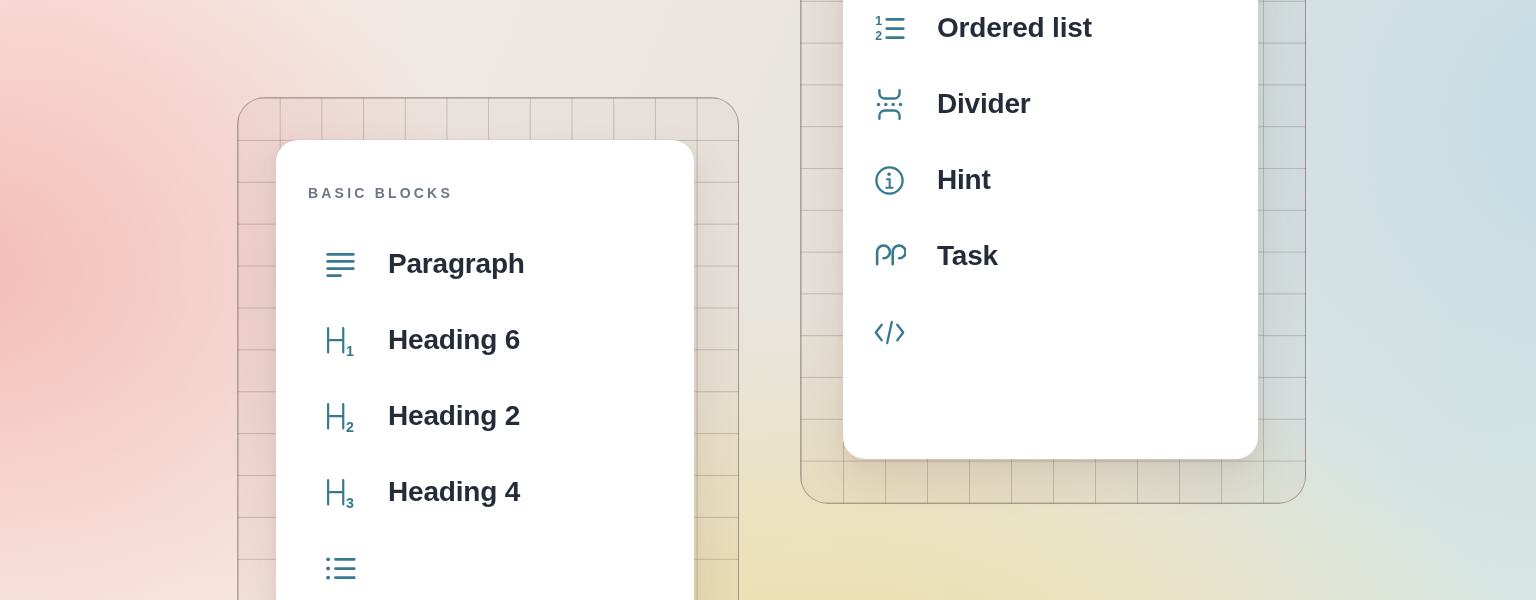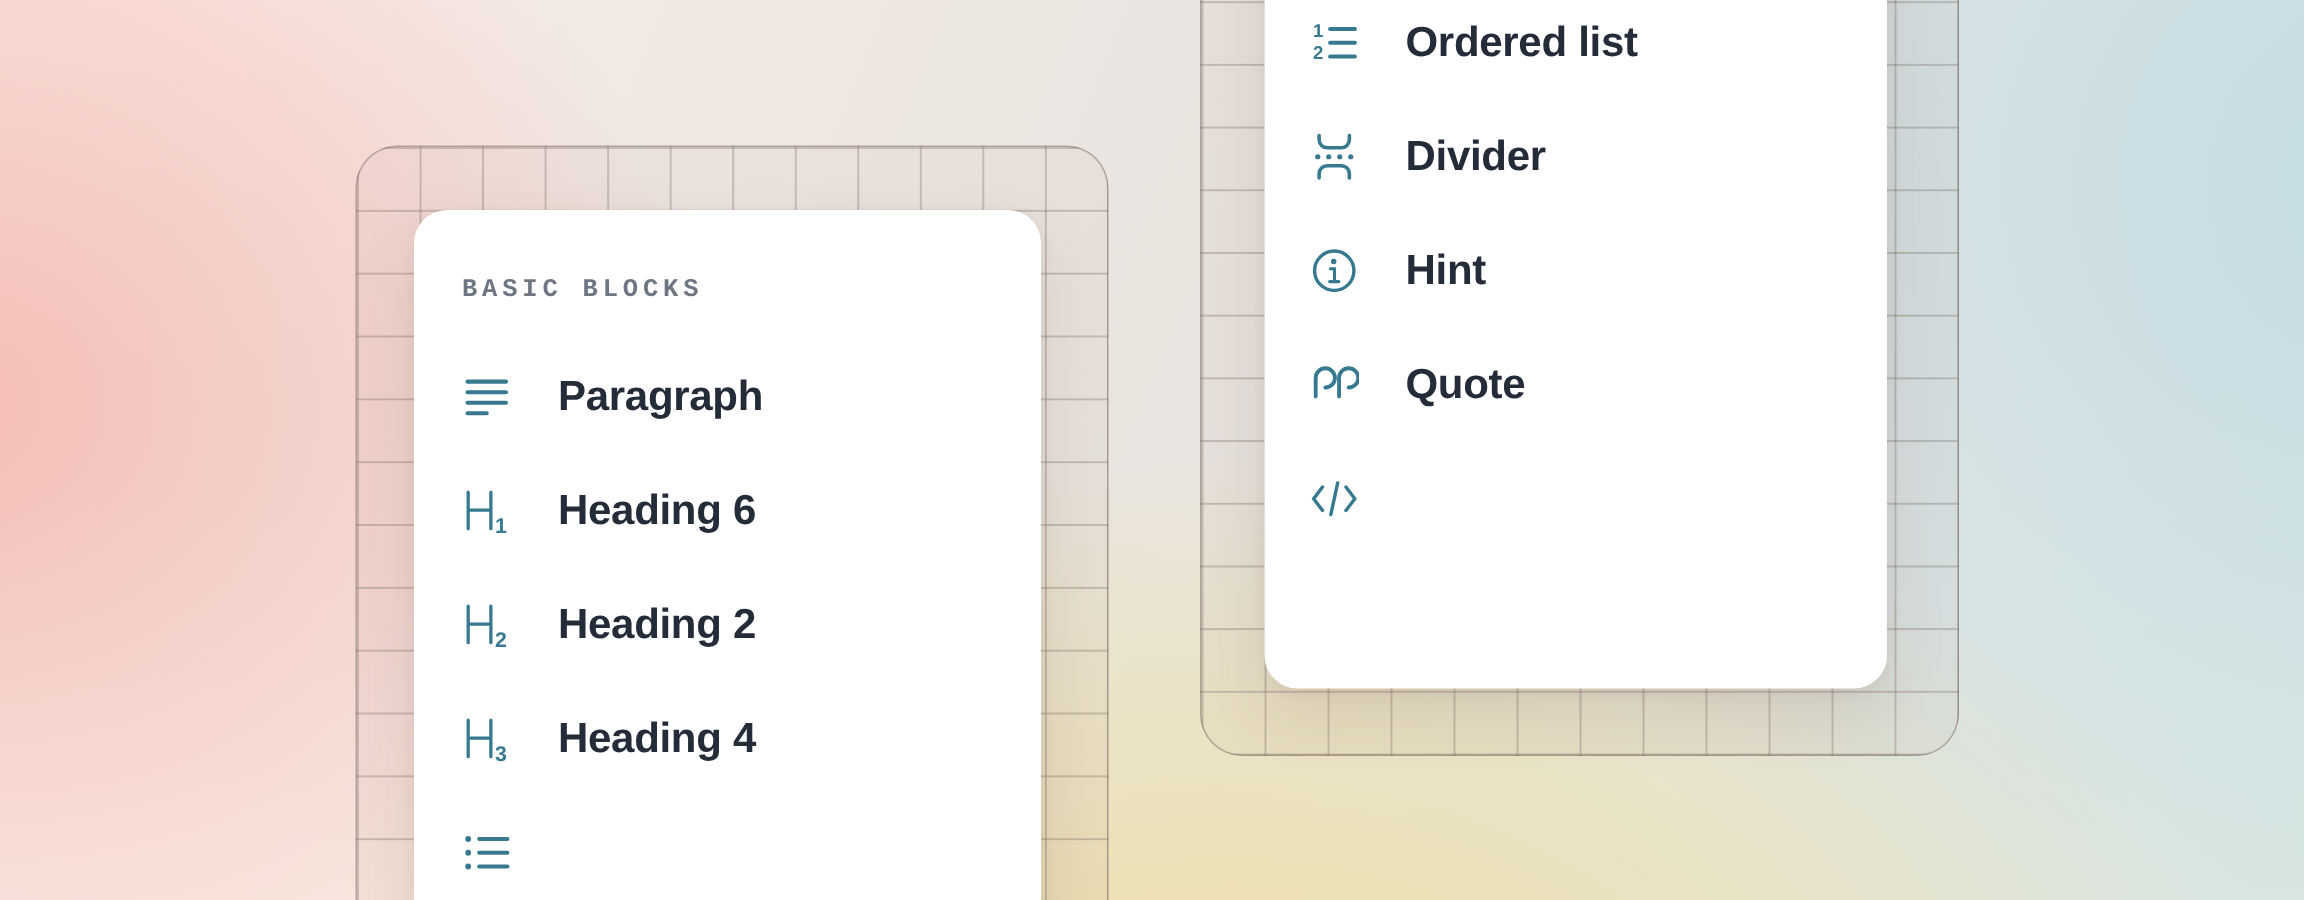--- a/index.html
+++ b/index.html
@@ -34,27 +34,26 @@
 
   .card{
     position:absolute;background:var(--card-bg,#ffffff);border-radius:22px;
     box-shadow:0 18px 42px rgba(110,75,60,.12), 0 3px 10px rgba(110,75,60,.06);
   }
   .card-left {left:276px;top:140px;width:418px;height:530px;}
   .card-right{left:843px;top:-64px;width:415px;height:523px;}
 
   .section-label{
     margin:43px 0 22px 32px;
-    font-size:17px;font-weight:700;line-height:21px;
+    font-size:14px;font-weight:700;line-height:21px;
     letter-spacing:3.2px;
     color:var(--section-label-color,#6f7683);
-    font-family:Liberation Mono, monospace;
   }
   .card-right .menu{padding-top:54px;}
-  .row{display:flex;align-items:center;height:76px;padding-left:32px;cursor:pointer;}
+  .row{display:flex;align-items:center;height:76px;padding-left:48px;cursor:pointer;}
   .card-right .row{padding-left:30px;}
   .icon{width:33px;height:33px;flex:0 0 33px;margin-right:31px;display:inline-flex;align-items:center;justify-content:center;}
   .icon svg{width:100%;height:100%;display:block;}
   .label{
     font-size:28px;font-weight:700;letter-spacing:-0.2px;
     color:var(--label-color,#242c39);
     white-space:nowrap;
   }
 </style>
 </head>
@@ -172,21 +171,21 @@
         </div>
         <div class="row">
           <span class="icon">
             <svg viewBox="0 0 36 36">
               <g stroke="#37798f" stroke-width="2.8" stroke-linecap="round" fill="none">
                 <path d="M4.5 26.5V13a7 7 0 1 1 7 7"></path>
                 <path d="M21.5 26.5V13a7 7 0 1 1 7 7"></path>
               </g>
             </svg>
           </span>
-          <span class="label">Quote</span>
+          <span class="label">Task</span>
         </div>
         <div class="row">
           <span class="icon">
             <svg viewBox="0 0 36 36">
               <g stroke="#37798f" stroke-width="2.5" stroke-linecap="round" stroke-linejoin="round" fill="none">
                 <path d="M9.5 9.5 3 18l6.5 8.5"></path>
                 <path d="M26.5 9.5 33 18l-6.5 8.5"></path>
                 <path d="M20.5 6.5l-5 23"></path>
               </g>
             </svg>

